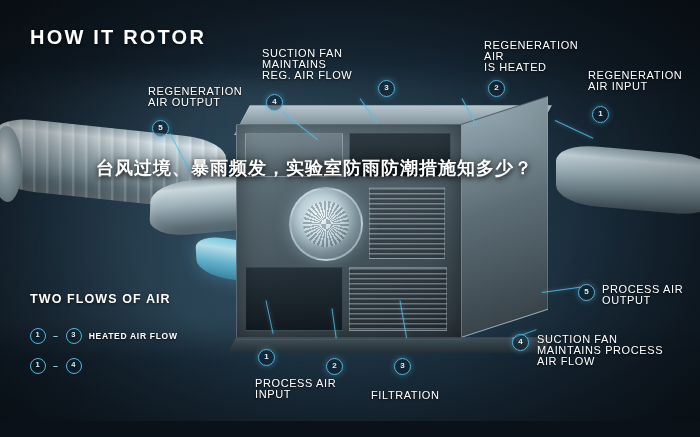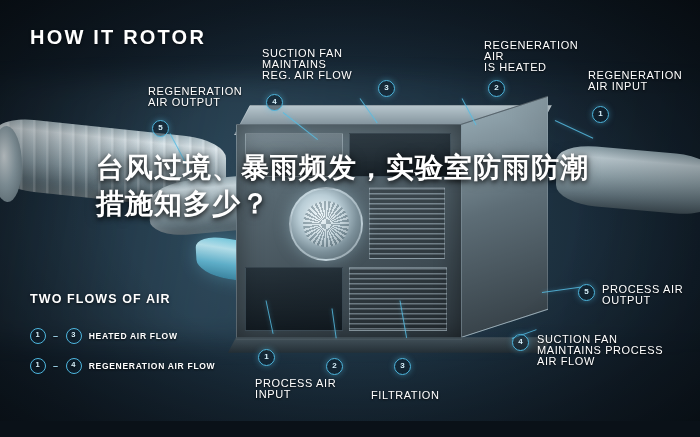--- a/index.html
+++ b/index.html
@@ -274,21 +274,21 @@
   }
 
   
   .overlay-text {
     position: absolute;
     left: 96px;
     top: 150px;
     width: 520px;
     color: #ffffff;
     font-family: "DejaVu Sans", sans-serif;
-    font-size: 28px;
+    font-size: 18px;
     font-weight: bold;
     line-height: 36px;
     letter-spacing: 1px;
     text-shadow: 0 2px 5px rgba(0,0,0,0.85), 0 0 12px rgba(0,0,0,0.5);
     z-index: 40;
   }
 
   
   .bottom-bar {
     position: absolute;
@@ -386,19 +386,18 @@
     <span class="badge-inline">1</span>
     <span class="dash">–</span>
     <span class="badge-inline">3</span>
     <span>HEATED AIR FLOW</span>
   </div>
 
   <div class="legend-row" style="top:358px;">
     <span class="badge-inline">1</span>
     <span class="dash">–</span>
     <span class="badge-inline">4</span>
-    <span>REGENERATION AIR FLOW</span>
   </div>
 
   <div class="overlay-text">台风过境、暴雨频发，实验室防雨防潮措施知多少？</div>
 
   <div class="bottom-bar"></div>
 </div>
 
 </body></html>

